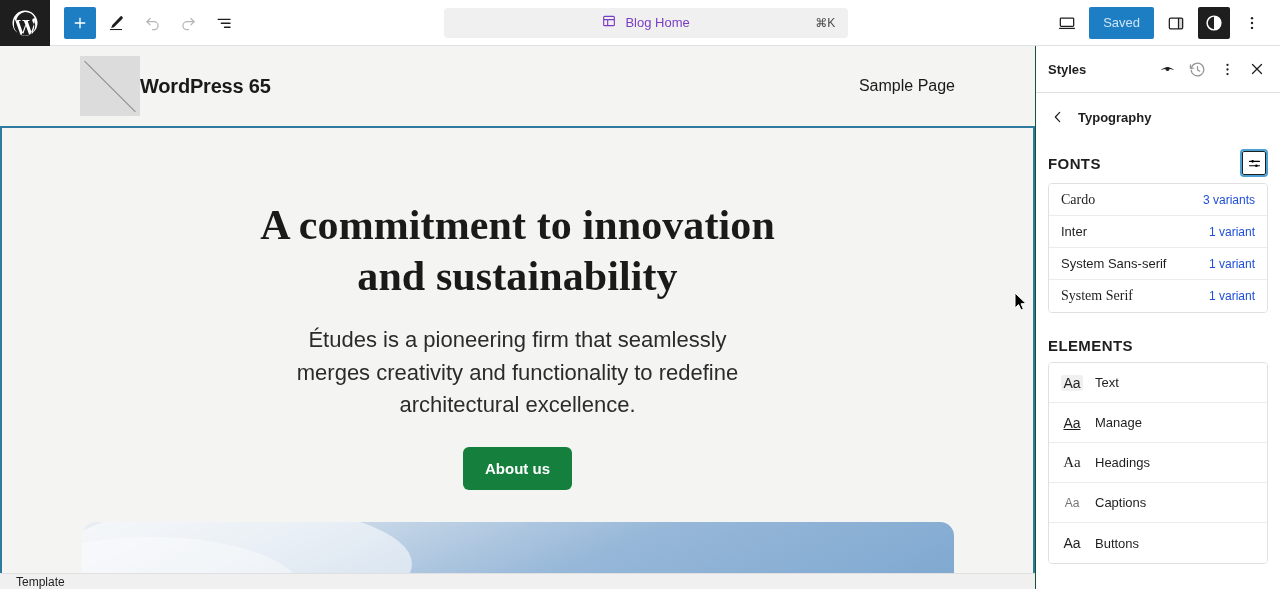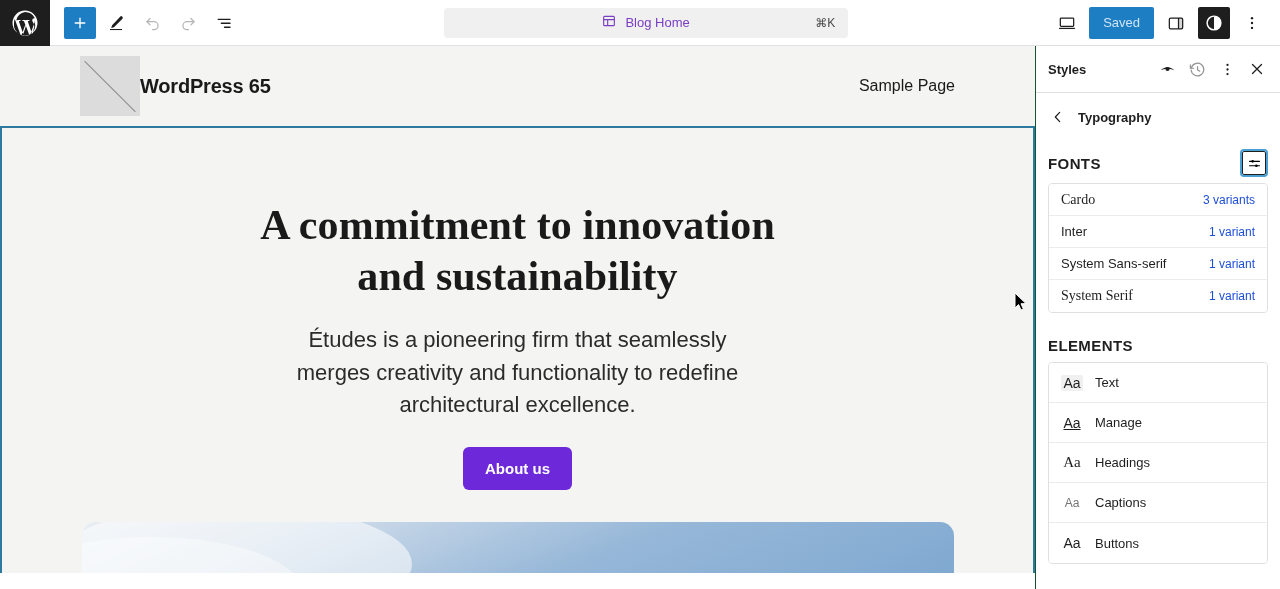--- a/index.html
+++ b/index.html
@@ -84,21 +84,21 @@
   .hero h1 {
     font-family: "Liberation Serif", serif;
     font-size: 42px; line-height: 1.22; font-weight: 700; color: #1a1a1a;
     max-width: 560px; margin: 0 auto; letter-spacing: .1px;
   }
   .hero p {
     margin: 22px auto 0; max-width: 480px; font-size: 22px; line-height: 1.46;
     color: #2b2b2b;
   }
   .about-btn {
-    display: inline-block; margin-top: 26px; background: #6d28d9; color: #fff;
+    display: inline-block; margin-top: 26px; background: #15803d; color: #fff;
     border: none; border-radius: 6px; padding: 13px 22px; font-size: 15px; font-weight: 700;
     cursor: pointer; font-family: "Liberation Sans", sans-serif;
   }
   .hero-image {
     margin: 32px auto 0; width: 872px; height: 180px; border-radius: 14px;
     overflow: hidden; position: relative;
   }
 
   
   .statusbar {
@@ -308,20 +308,23 @@
               <rect width="872" height="180" fill="url(#slatPattern)"></rect>
             </g>
             <path d="M0 126 L524 62 L540 68 L540 78 L524 72 L0 136 Z" fill="url(#roofTop)"></path>
             <path d="M0 136 L524 72 L540 78 L540 86 L524 80 L0 144 Z" fill="#b9ad9c"></path>
           </svg>
         </div>
       </div>
     </div>
   </div>
 
+  <div class="statusbar">
+    <span class="st-label">Template</span>
+  </div>
 
   <div class="sidebar">
 
     <div class="sb-header">
       <span class="sb-title">Styles</span>
 
       <button class="sb-icon-btn">
         <svg width="19" height="19" viewBox="0 0 24 24" fill="currentColor" aria-hidden="true">
           <path d="M12 9.2c-3.6 0-6.6 2-8.4 3.6 1.8-.6 4.6-1.3 8.4-1.3s6.6.7 8.4 1.3C18.6 11.2 15.6 9.2 12 9.2z"></path>
           <circle cx="12" cy="11.4" r="2.6"></circle>

